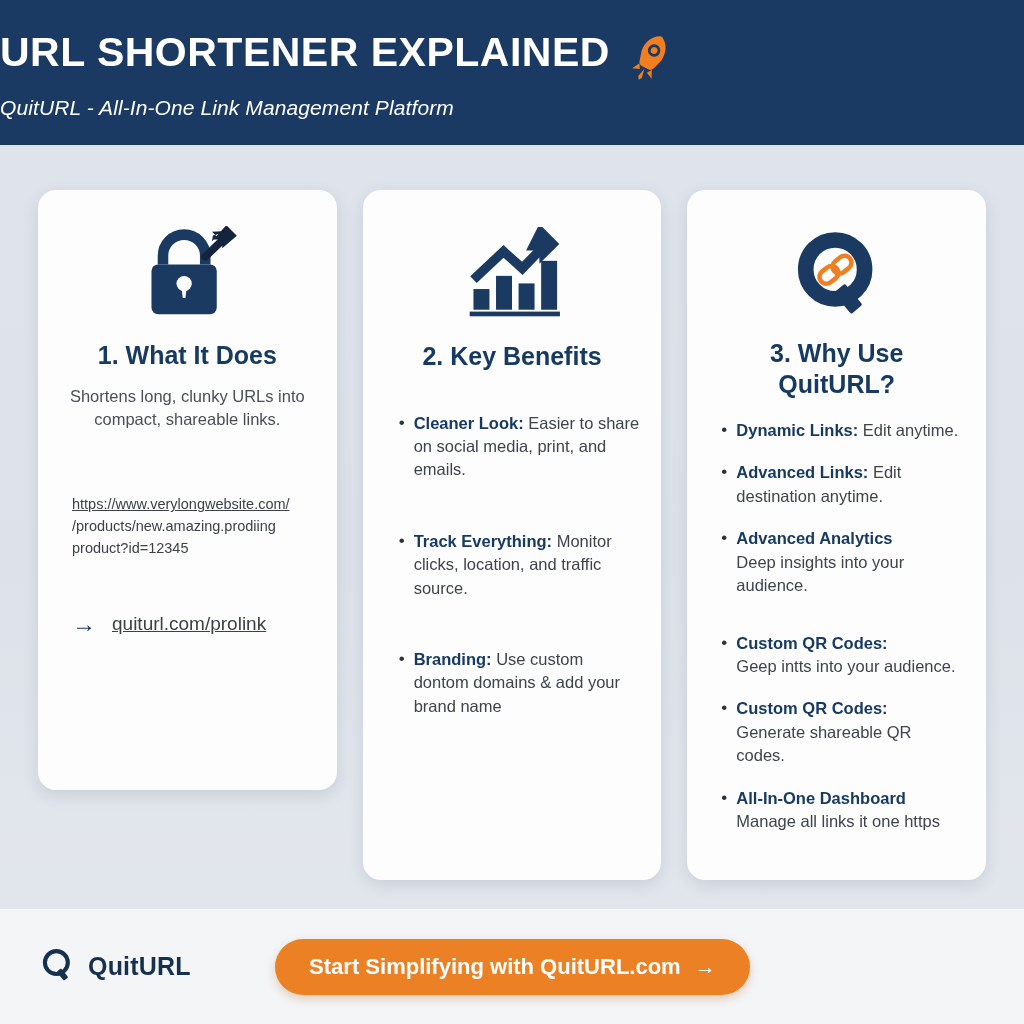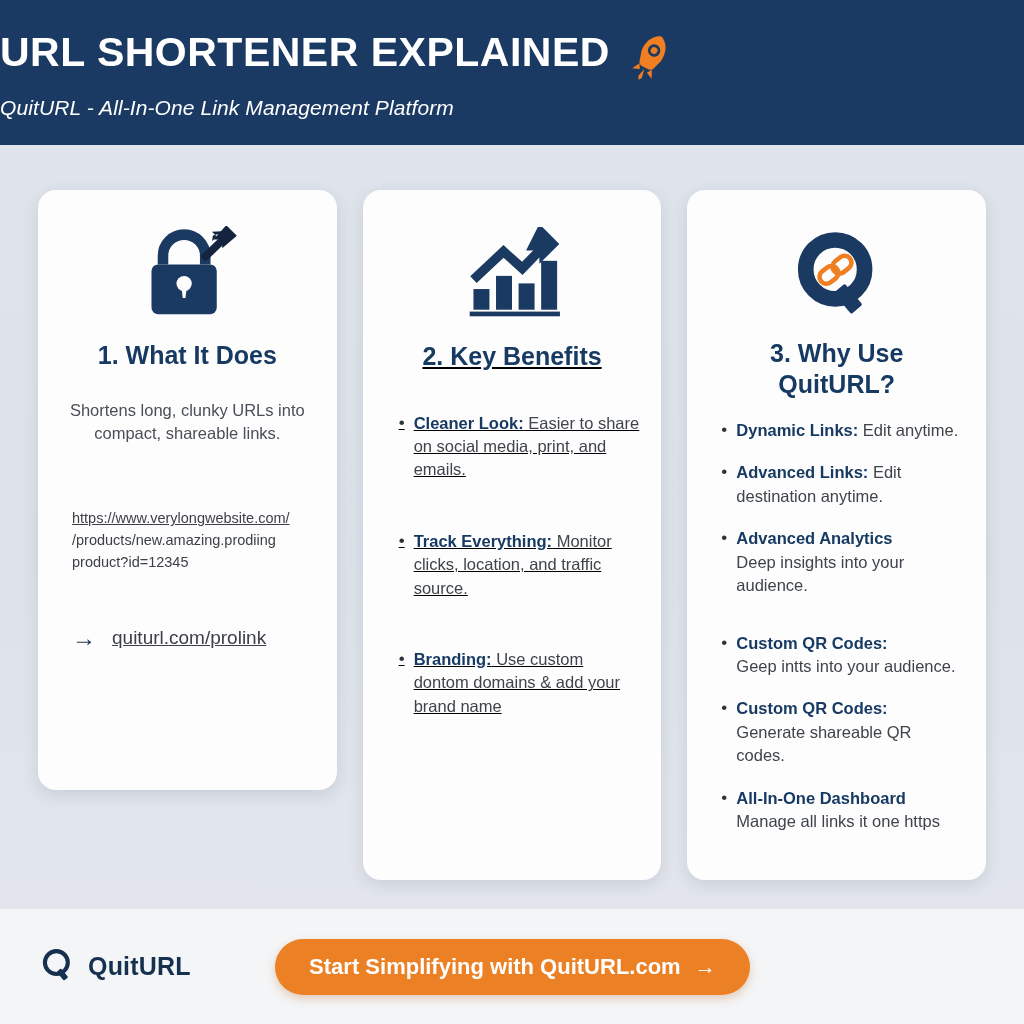--- a/index.html
+++ b/index.html
@@ -79,21 +79,21 @@
     background: #fdfdfe;
     border-radius: 18px;
     box-shadow: 0 5px 16px rgba(40, 60, 90, 0.13);
     padding: 34px 22px 26px 22px;
     box-sizing: border-box;
     display: flex;
     flex-direction: column;
     align-items: center;
   }
   .card-1 { height: 600px; }
-  .card-2 { height: 690px; text-decoration: underline; }
+  .card-2 { height: 690px; }
   .card-3 { height: 690px; }
 
   .card-icon {
     height: 100px;
     display: flex;
     align-items: center;
     justify-content: center;
     margin-bottom: 4px;
   }
   .card-title {
@@ -106,21 +106,21 @@
   }
   .card-1 .card-title { margin-top: 12px; }
   .card-2 .card-title { margin-top: 13px; }
   .card-3 .card-title { margin-top: 10px; }
 
   .card-desc {
     color: #4a4f57;
     font-size: 16.5px;
     line-height: 1.45;
     text-align: center;
-    margin-top: 24px;
+    margin-top: 10px;
   }
 
   
   .url-block {
     margin-top: 62px;
     width: 100%;
     padding-left: 12px;
     box-sizing: border-box;
   }
   .url-long {

